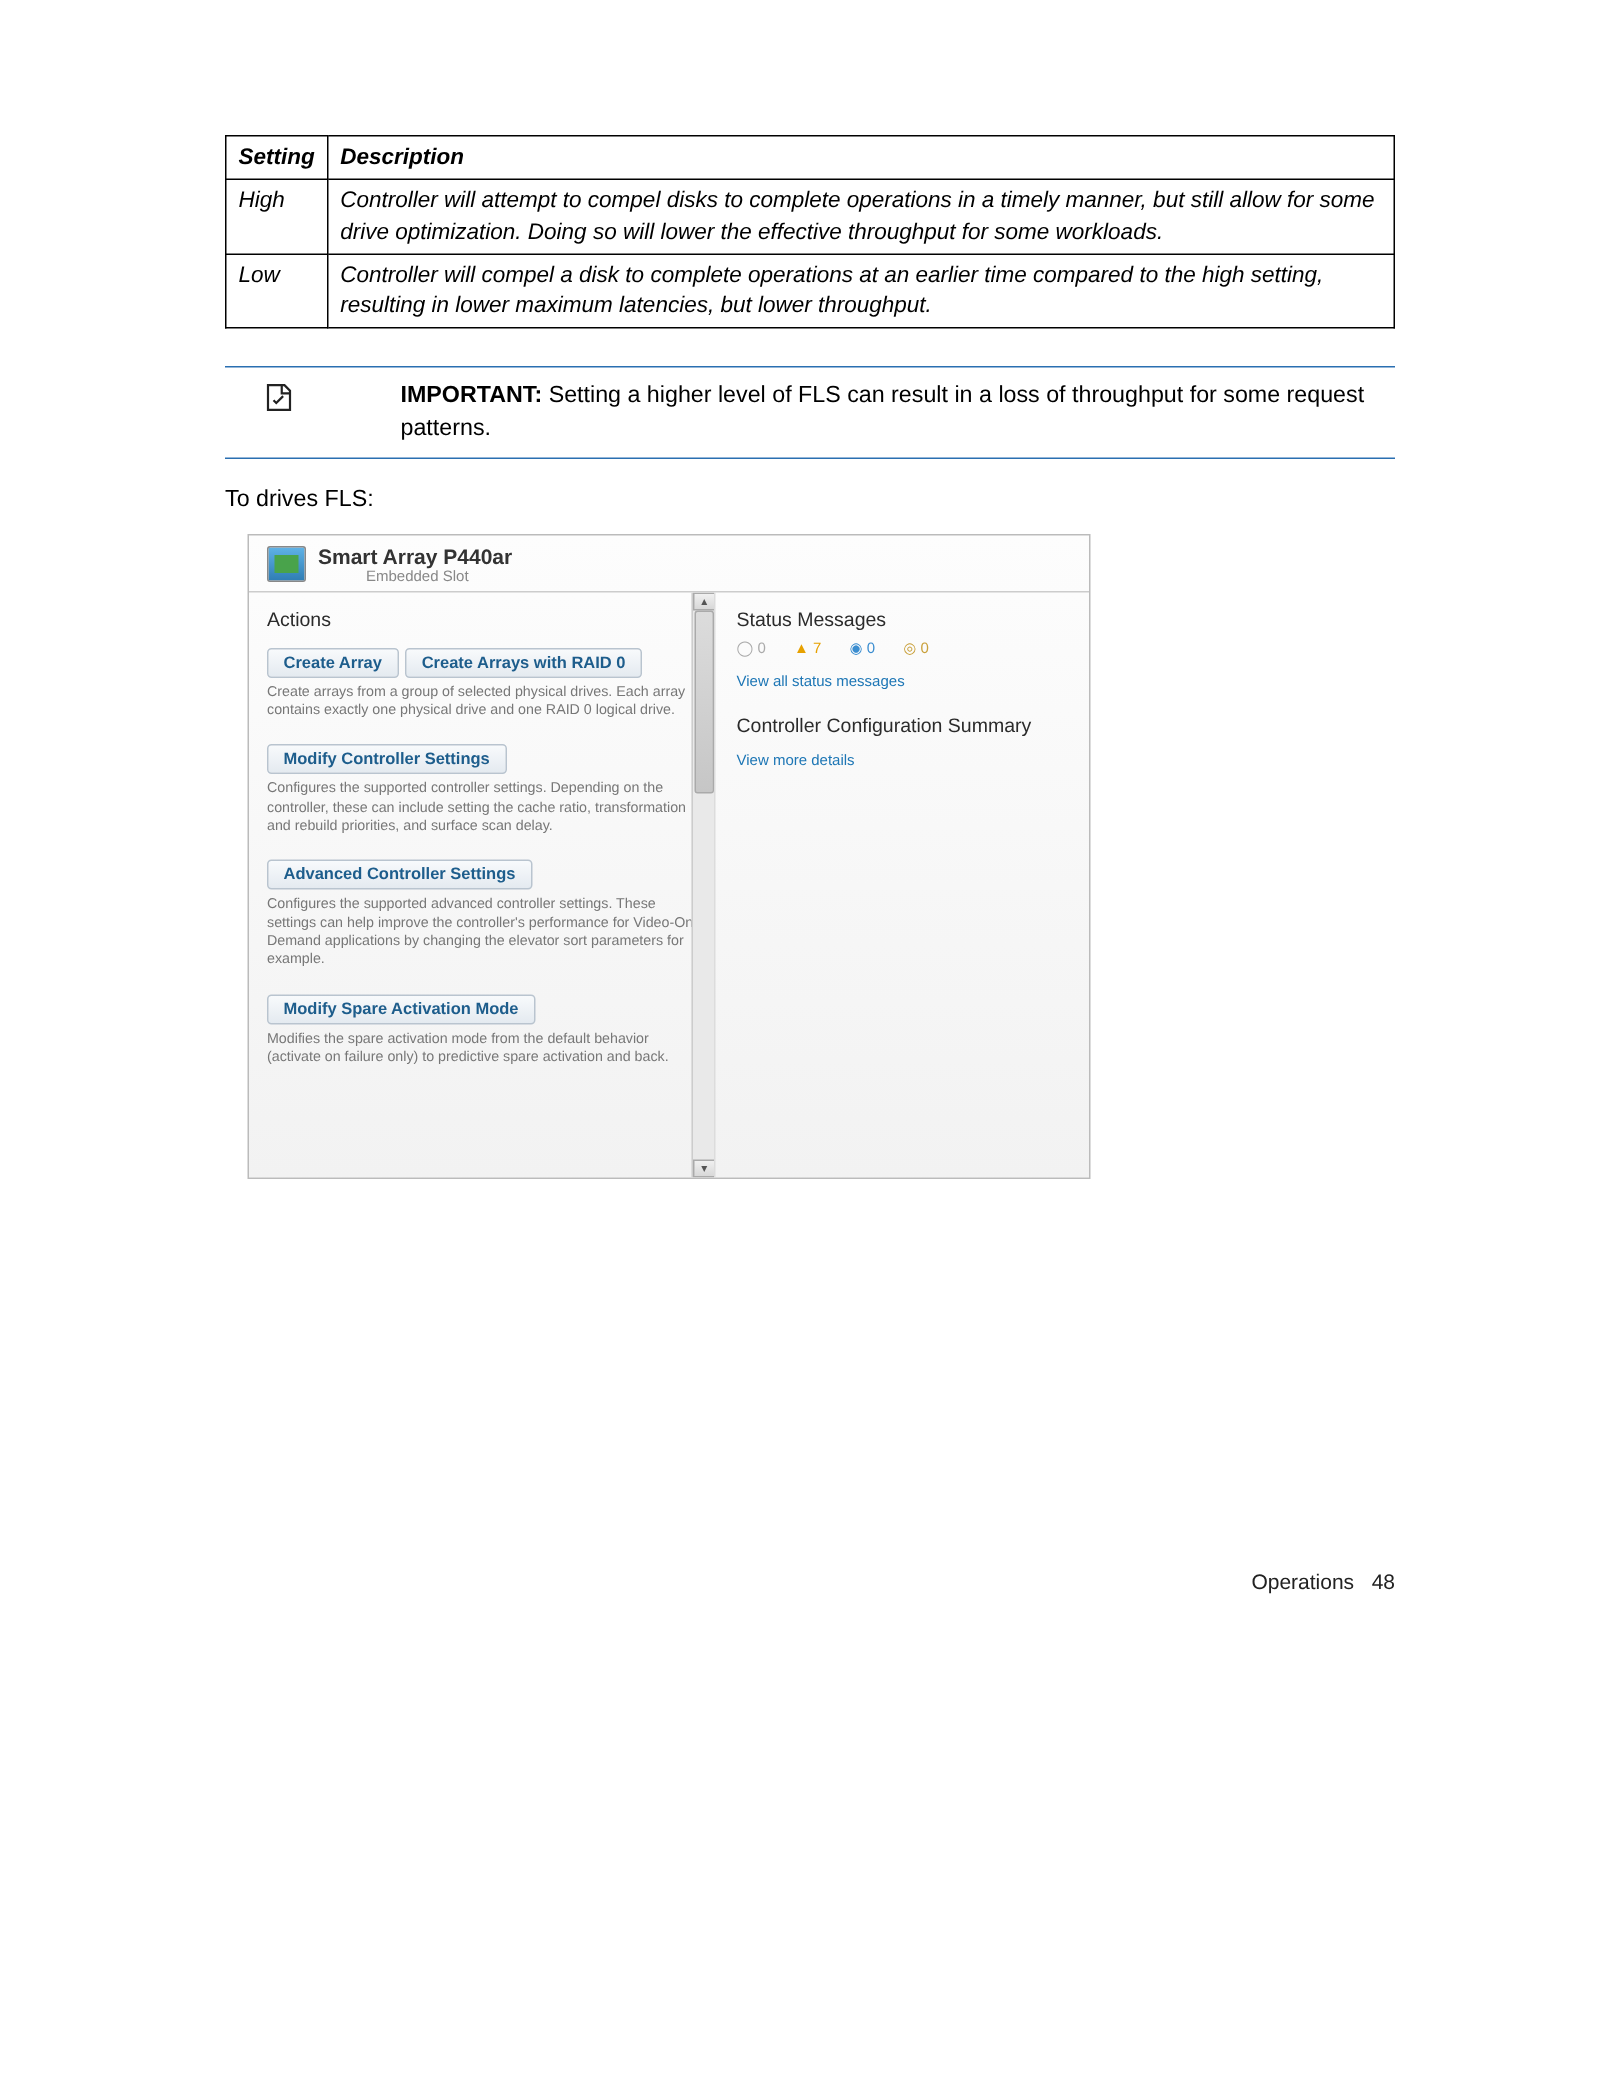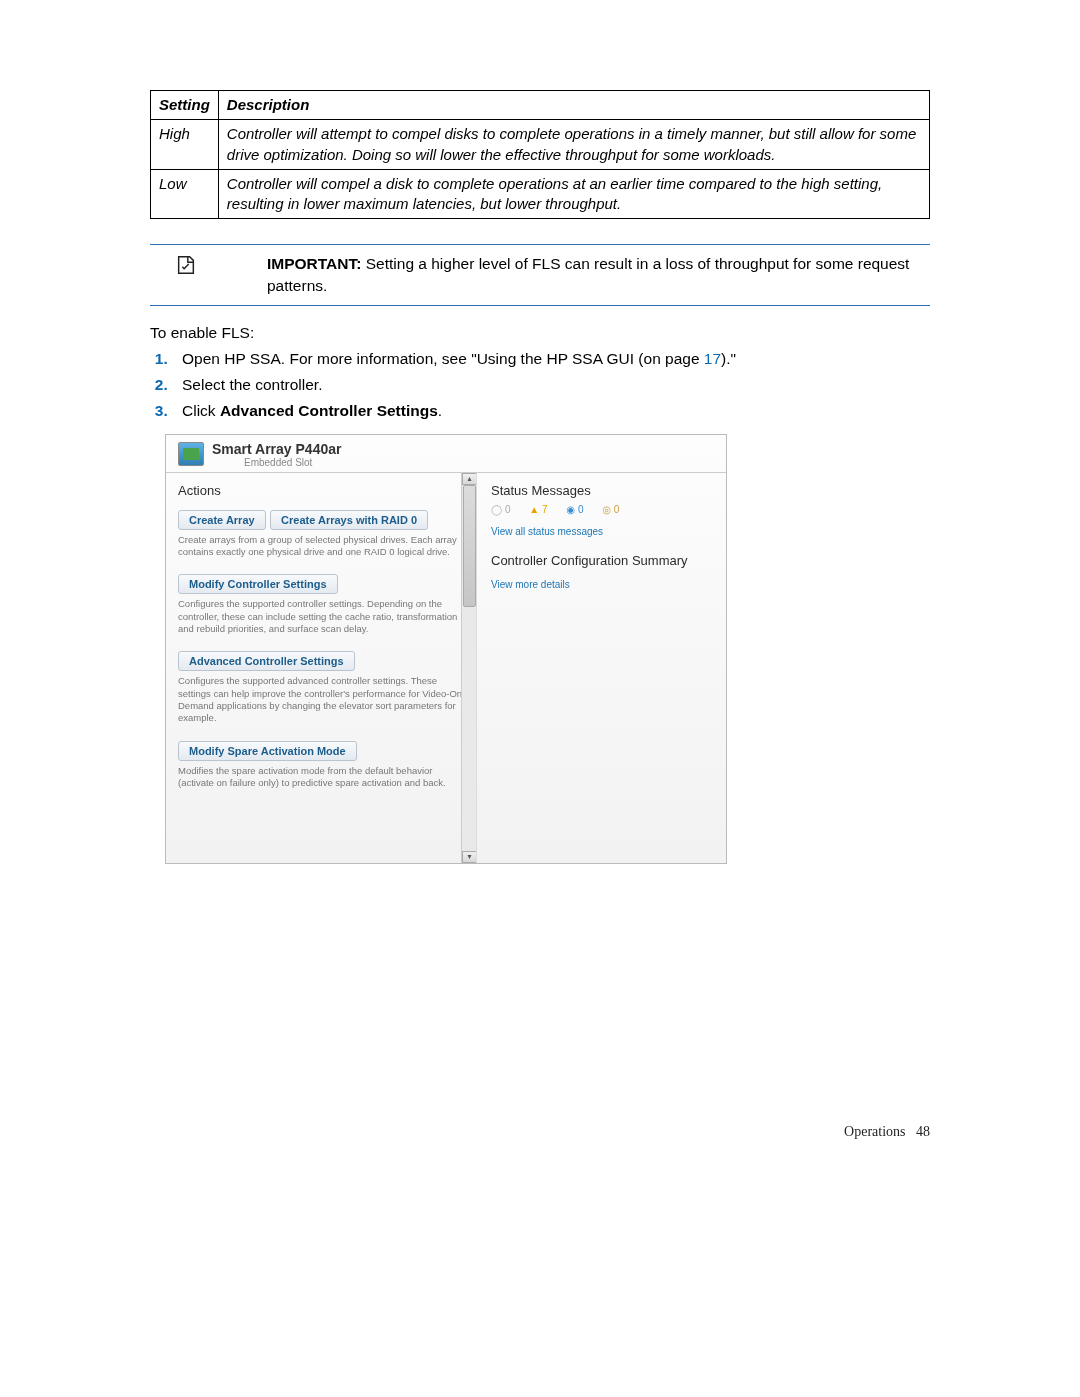--- a/index.html
+++ b/index.html
@@ -187,21 +187,20 @@
     box-sizing: border-box;
     font-size:8px; text-align:center; line-height:10px; color:#555;
   }
   .sc-scrollbar .arrow.up{top:0;}
   .sc-scrollbar .arrow.down{bottom:0;}
   .footer {
     text-align: right;
     font-size: 14px;
     color: #222;
     margin-top: 260px;
-    font-family: Liberation Serif, serif;
   }
 </style>
 </head>
 <body>
 
 <div class="page">
 
   <table class="settings">
     <thead>
       <tr>
@@ -226,31 +225,22 @@
       <svg viewBox="0 0 24 24">
           <path fill="none" stroke="#222" stroke-width="1.6" d="M4 3h12l4 4v14H4z M14 3v6h6 M8 14l2 2 5-5"></path>
         </svg>
     </div>
     <div class="important-text">
       <span class="label">IMPORTANT:</span>
       <span>Setting a higher level of FLS can result in a loss of throughput for some request patterns.</span>
     </div>
   </div>
 
-  <p class="para">To enable FLS:</p>
-
-  <ol class="steps">
-    <li>
-      <span>Open HP SSA. For more information, see "Using the HP SSA GUI (on page </span><span class="pagelink">17</span><span>)."</span>
-    </li>
-    <li>Select the controller.</li>
-    <li>
-      <span>Click </span><span class="bold">Advanced Controller Settings</span><span>.</span>
-    </li>
-  </ol>
+  <p class="para">To drives FLS:</p>
+
 
   <div class="screenshot">
     <div class="sc-head">
       <div class="sc-head-icon"></div>
       <div>
         <div class="sc-head-title">Smart Array P440ar</div>
         <div class="sc-head-sub">Embedded Slot</div>
       </div>
     </div>
     <div class="sc-body">

